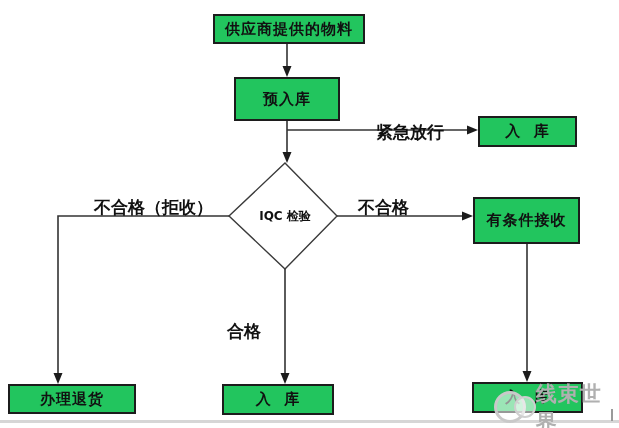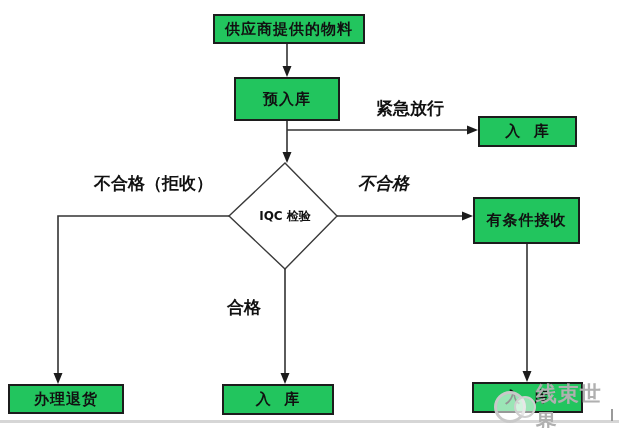--- a/index.html
+++ b/index.html
@@ -44,20 +44,21 @@
     font-weight: 700;
     color: #111111;
     white-space: pre;
   }
   .edge-label {
     position: absolute;
     font-size: 16px;
     font-weight: 700;
     color: #111111;
     white-space: pre;
+    margin-top: 24px;
   }
   .watermark {
     position: absolute;
     left: 494px;
     top: 380px;
     display: flex;
     align-items: center;
     z-index: 5;
   }
   .watermark-logo {
@@ -145,31 +146,31 @@
   <div class="node" style="left:213px; top:14px; width:152px; height:30px;">供应商提供的物料</div>
 
   <div class="node" style="left:234px; top:77px; width:106px; height:44px;">预入库</div>
 
   <div class="node" style="left:478px; top:116px; width:99px; height:31px;">入  库</div>
 
   <div class="diamond-label" style="left:233px; top:205px; width:104px; height:22px;">IQC 检验</div>
 
   <div class="node" style="left:473px; top:197px; width:107px; height:47px;">有条件接收</div>
 
-  <div class="node" style="left:8px; top:384px; width:116px; height:30px;">办理退货</div>
+  <div class="node" style="left:8px; top:384px; width:128px; height:30px;">办理退货</div>
 
   <div class="node" style="left:222px; top:384px; width:112px; height:31px;">入  库</div>
 
   <div class="node" style="left:472px; top:382px; width:111px; height:31px;">入  库</div>
 
   <div class="edge-label" style="left:376px; top:97px; font-size:17px;">紧急放行</div>
 
   <div class="edge-label" style="left:94px; top:172px; font-size:17px;">不合格（拒收）</div>
 
-  <div class="edge-label" style="left:358px; top:172px; font-size:17px;font-style:italic;">不合格</div>
+  <div class="edge-label" style="left:358px; top:172px; font-size:17px;">不合格</div>
 
   <div class="edge-label" style="left:227px; top:296px; font-size:17px;">合格</div>
 
   <div class="watermark">
     <div class="watermark-logo">
       <div class="c1"></div>
       <div class="c2"></div>
     </div>
     <div class="watermark-text">线束世界</div>
   </div>

